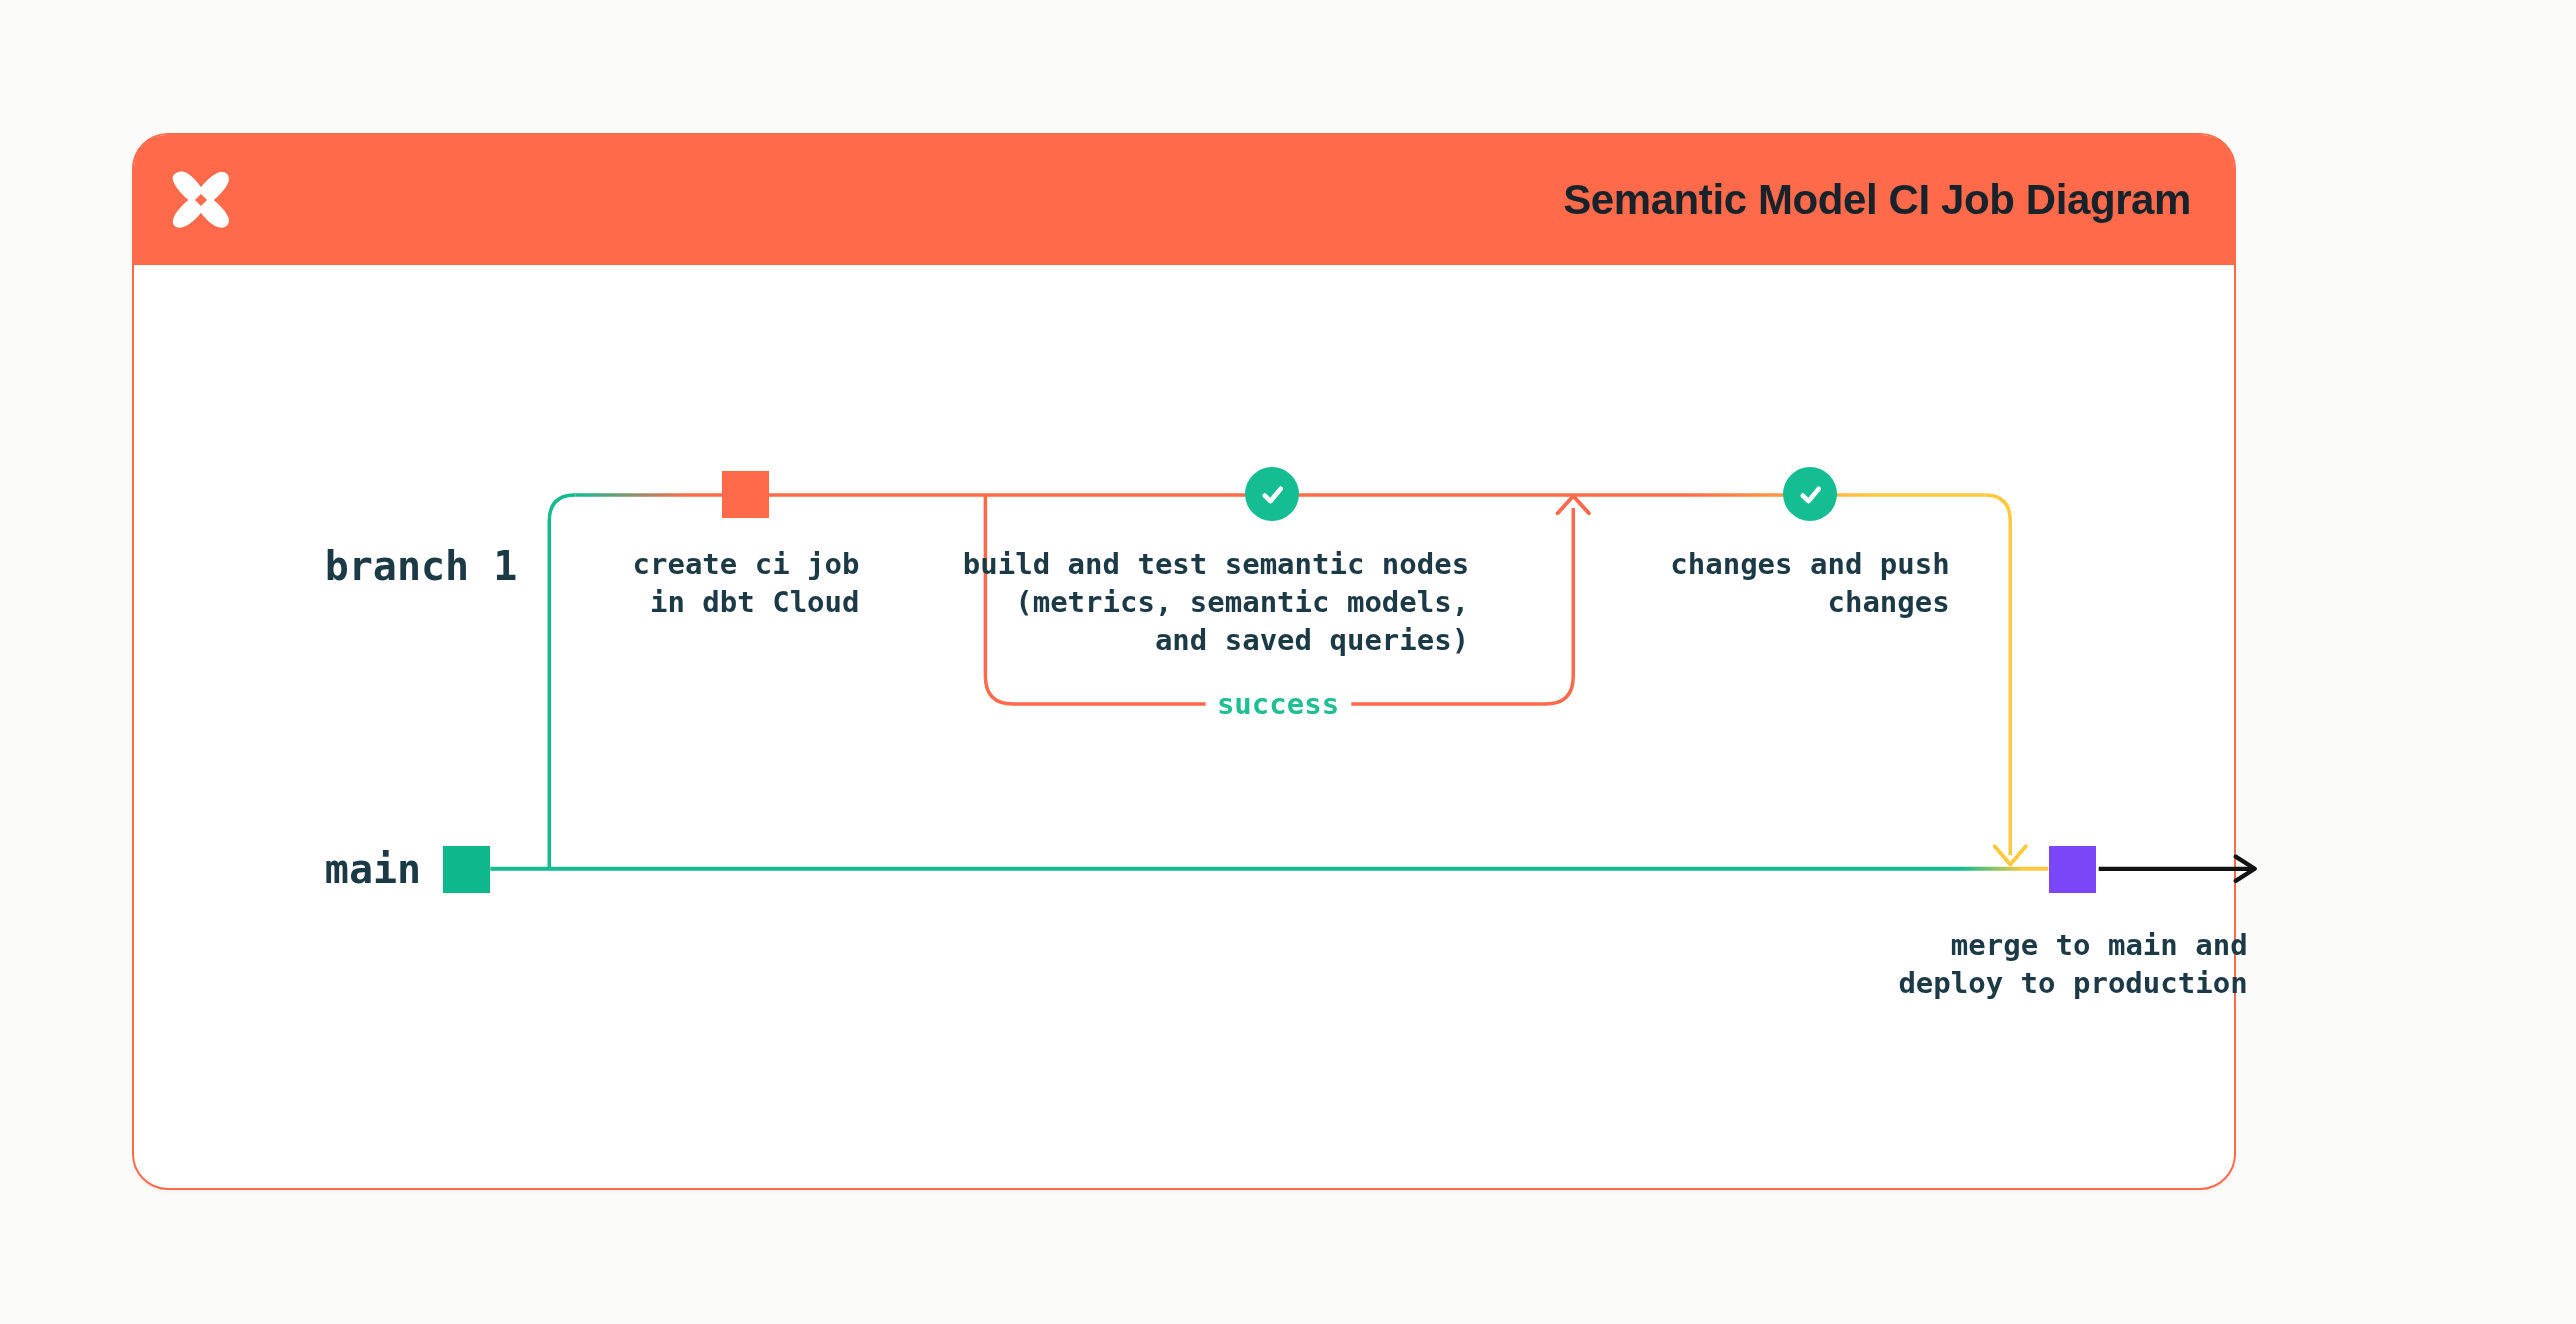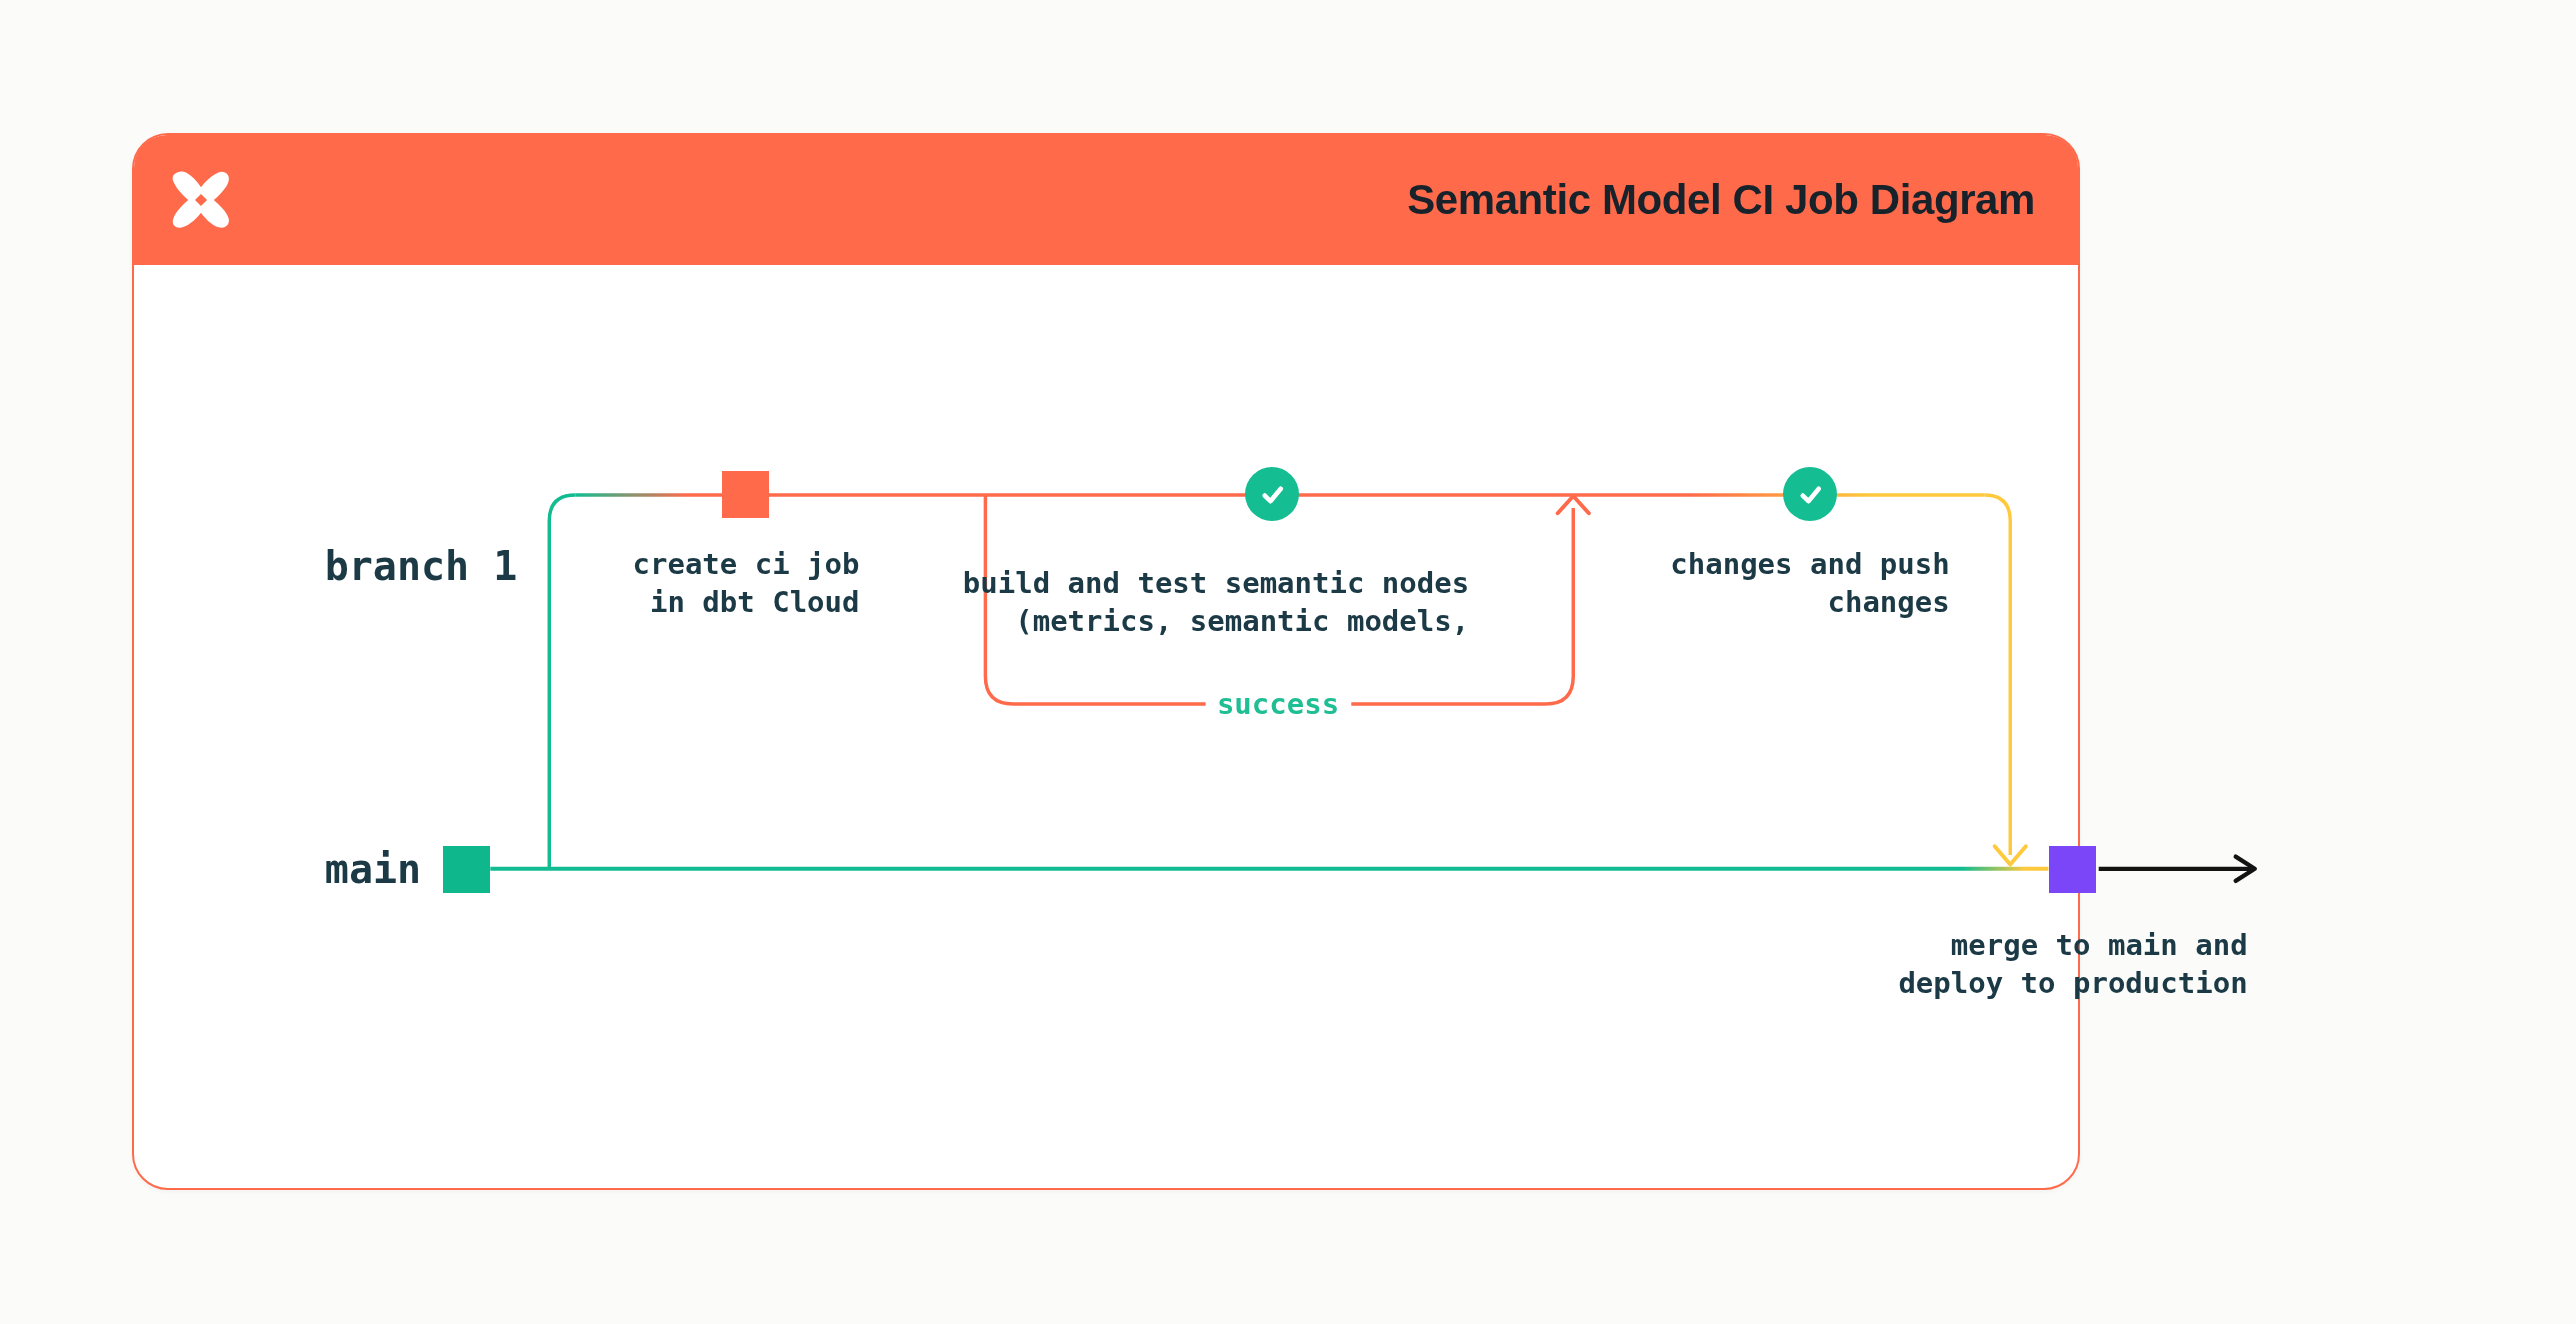--- a/index.html
+++ b/index.html
@@ -4,21 +4,21 @@
 <style>
   html,body{margin:0;padding:0;}
   body{
     width:2576px;height:1324px;
     background:#FBFBFA;
     font-family:"DejaVu Sans Mono","Liberation Mono",monospace;
     position:relative;overflow:hidden;
   }
   .card{
     position:absolute;left:132px;top:133px;
-    width:1948px;height:1057px;box-sizing:border-box;
+    width:2104px;height:1057px;box-sizing:border-box;
     background:#ffffff;border:2.6px solid #FF6A4B;border-radius:36px;
     box-shadow:0 1.7px 5.2px rgba(0,0,0,.04);
   }
   .header{
     height:130px;background:#FF6A4B;
     border-radius:33px 33px 0 0;
     display:flex;align-items:center;justify-content:space-between;
     padding:0 43px 0 33px;
   }
   .logo{width:68px;height:68px;display:block;}
@@ -113,20 +113,21 @@
     </svg>
 </div>
 
 <div class="caption" style="left:746px;top:583px;">
   <div>create ci job</div>
   <div>in dbt Cloud</div>
 </div>
 <div class="caption" style="left:1216px;top:602px;">
   <div>build and test semantic nodes</div>
   <div>(metrics, semantic models,</div>
+  <div>and saved queries)</div>
 </div>
 <div class="caption" style="left:1810px;top:583px;">
   <div>changes and push</div>
   <div>changes</div>
 </div>
 <div class="caption" style="left:2073px;top:964px;">
   <div>merge to main and</div>
   <div>deploy to production</div>
 </div>
 

